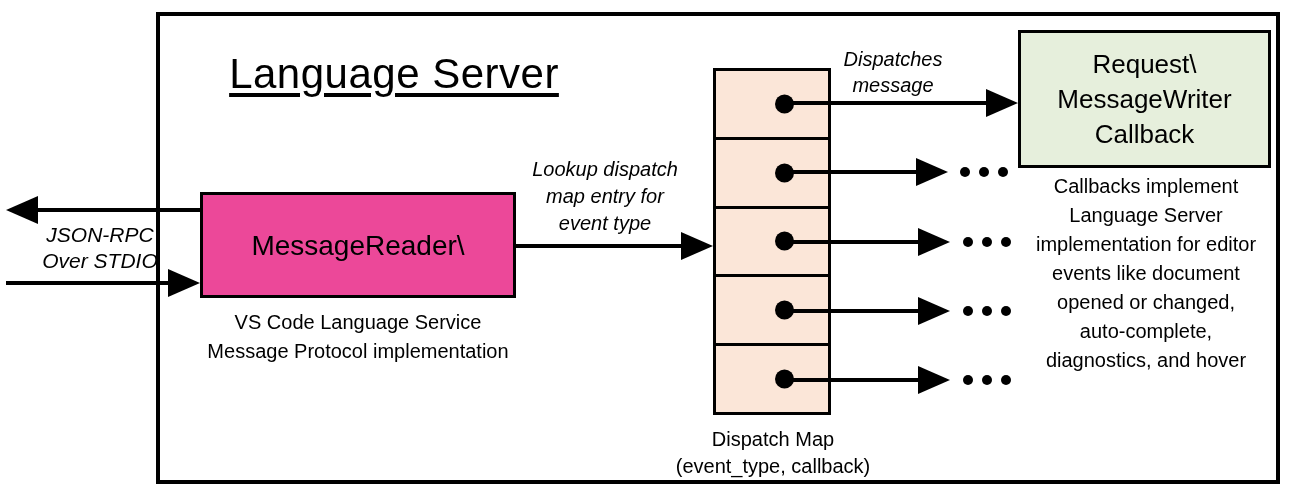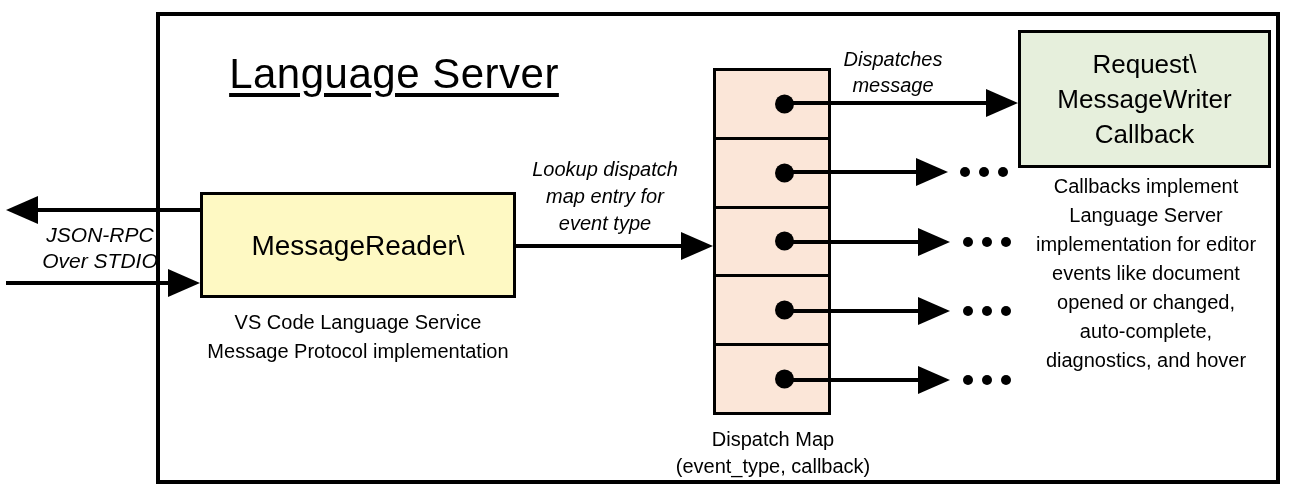--- a/index.html
+++ b/index.html
@@ -60,21 +60,21 @@
 </div>
 <div>
   <div class="arrow-shaft" style="left:6px;top:281px;width:164px;"></div>
   <div class="head-right" style="left:168px;top:269px;"></div>
 </div>
 <div class="abs center italic" id="stdio-label">
   <div>JSON-RPC</div>
   <div>Over STDIO</div>
 </div>
 
-<div class="abs" id="message-box" style="background:#fef9c3;">
+<div class="abs" id="message-box" style="background:#ec4899;">
   <div>MessageReader\</div>
 </div>
 <div class="abs center" id="message-caption">
   <div>VS Code Language Service</div>
   <div>Message Protocol implementation</div>
 </div>
 
 <div>
   <div class="arrow-shaft" style="left:515px;top:244px;width:168px;"></div>
   <div class="head-right" style="left:681px;top:232px;"></div>

